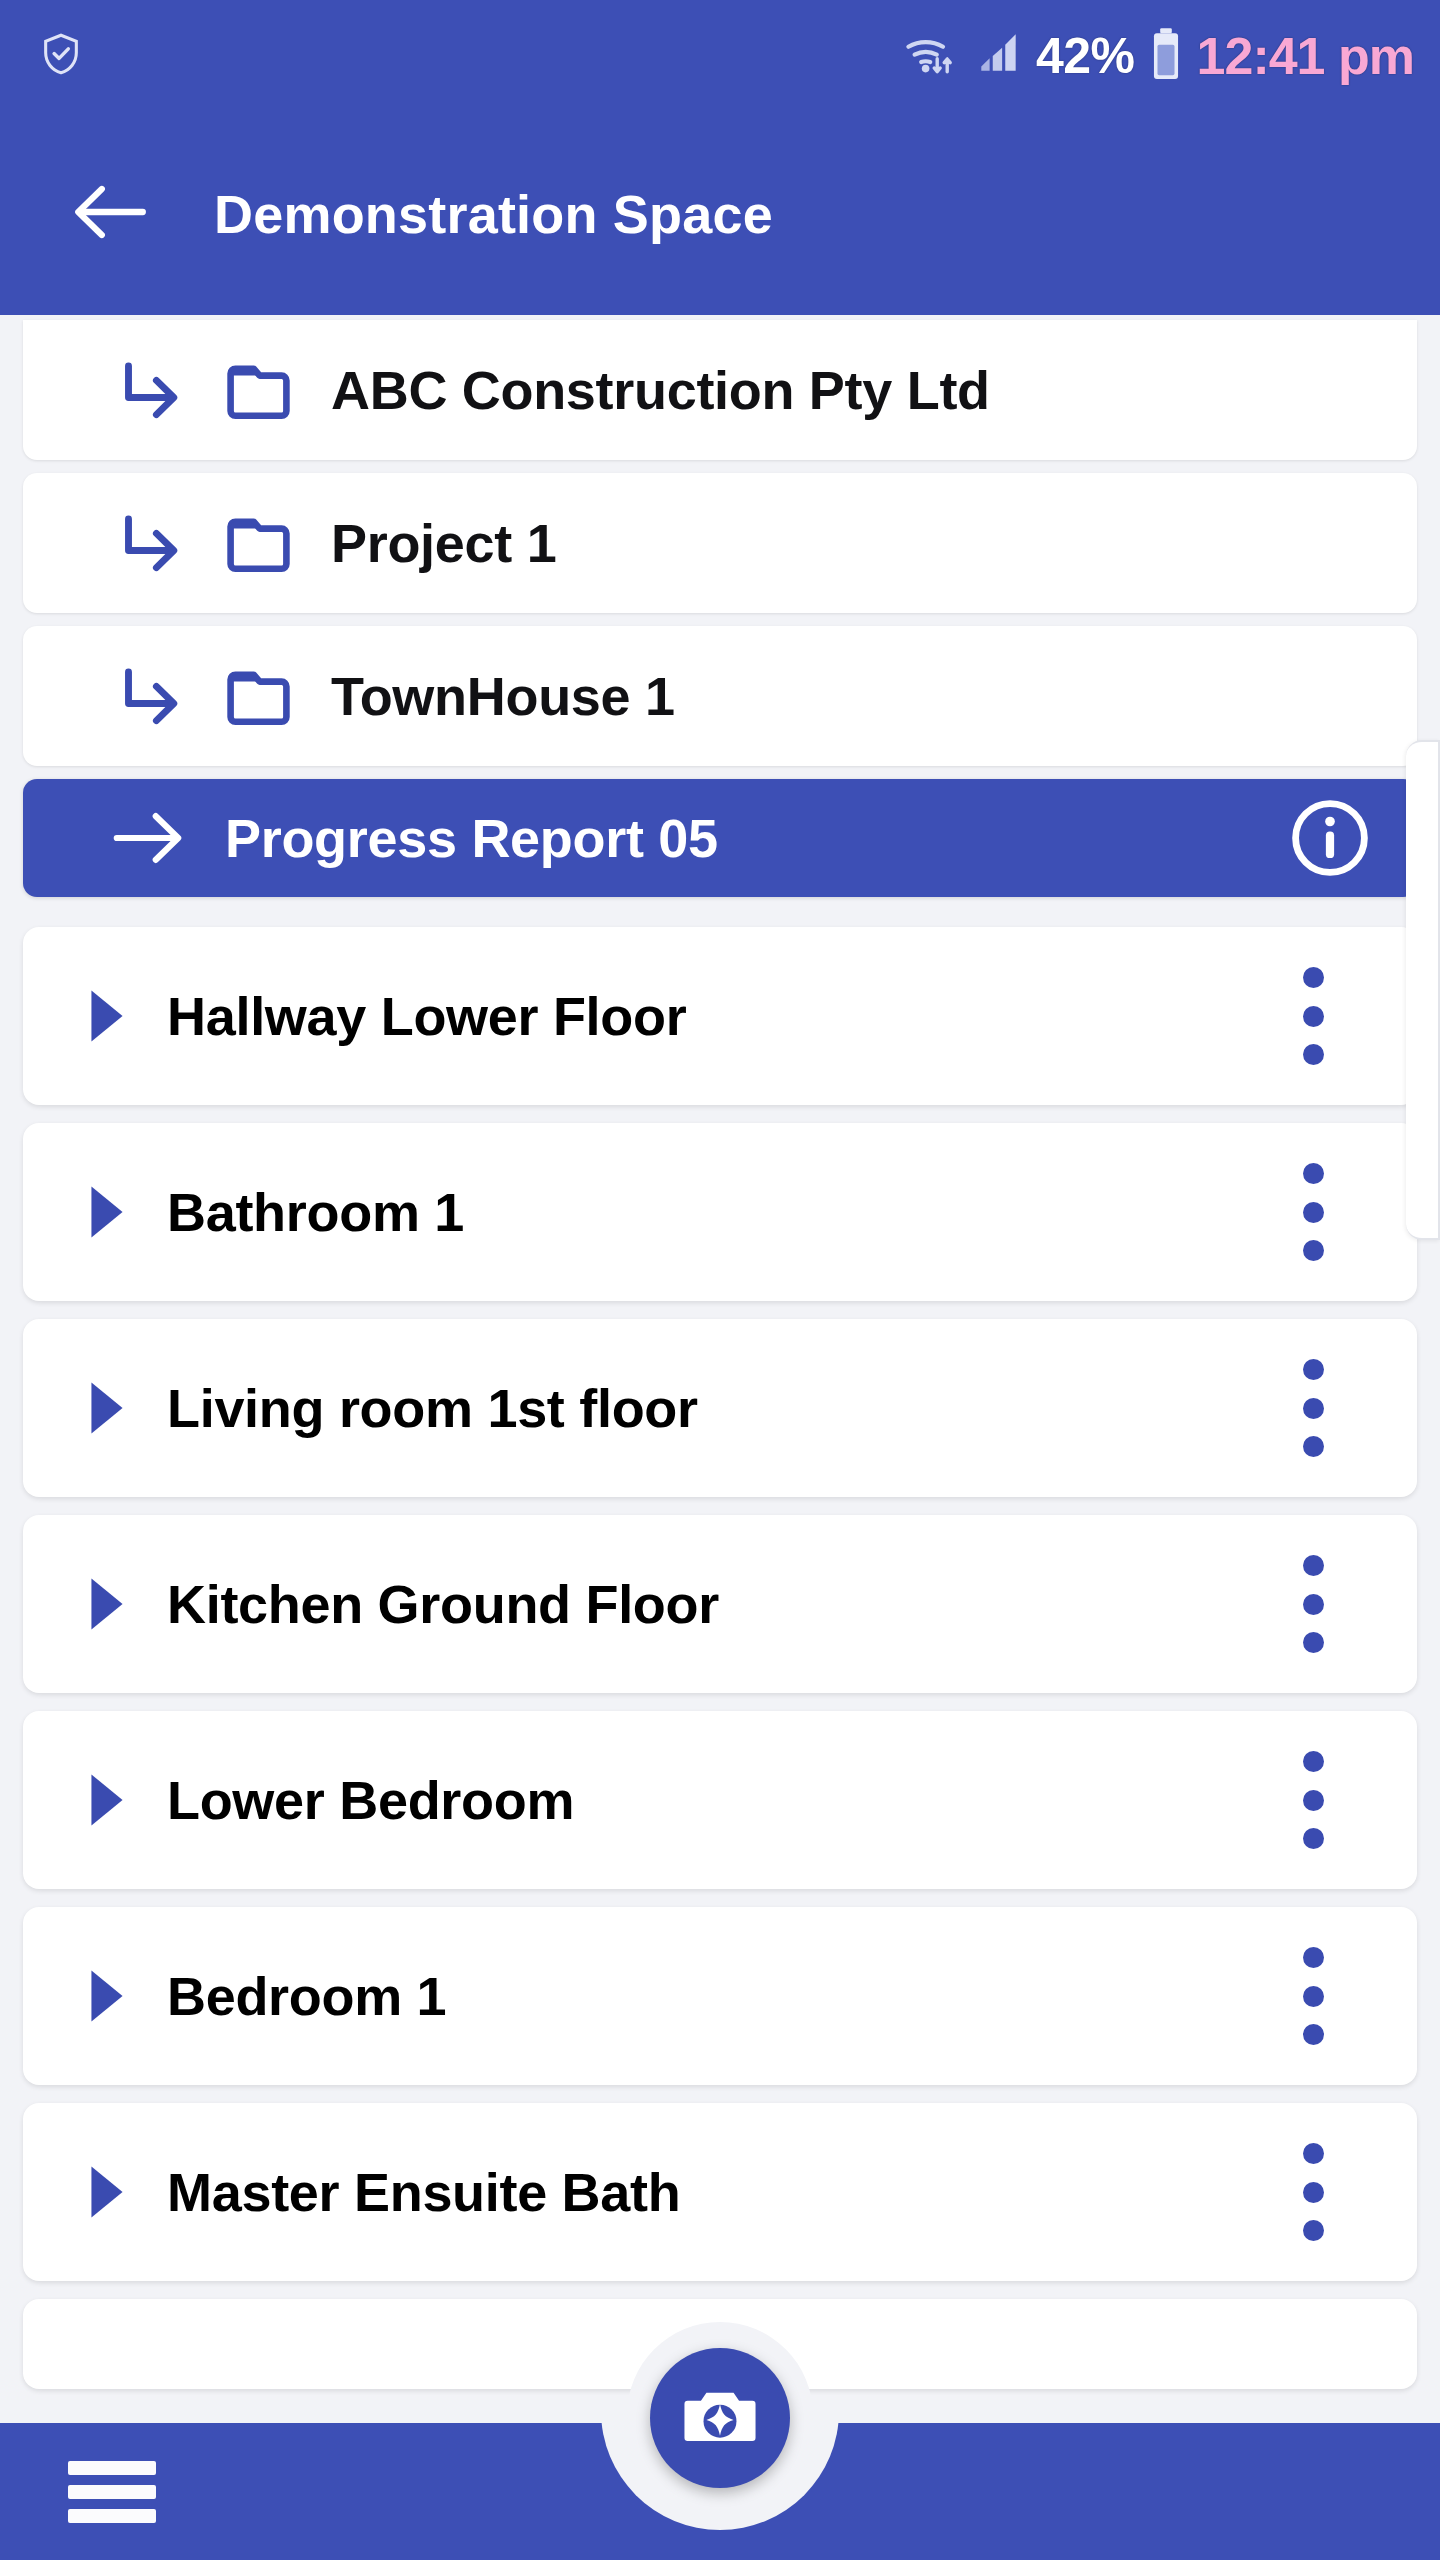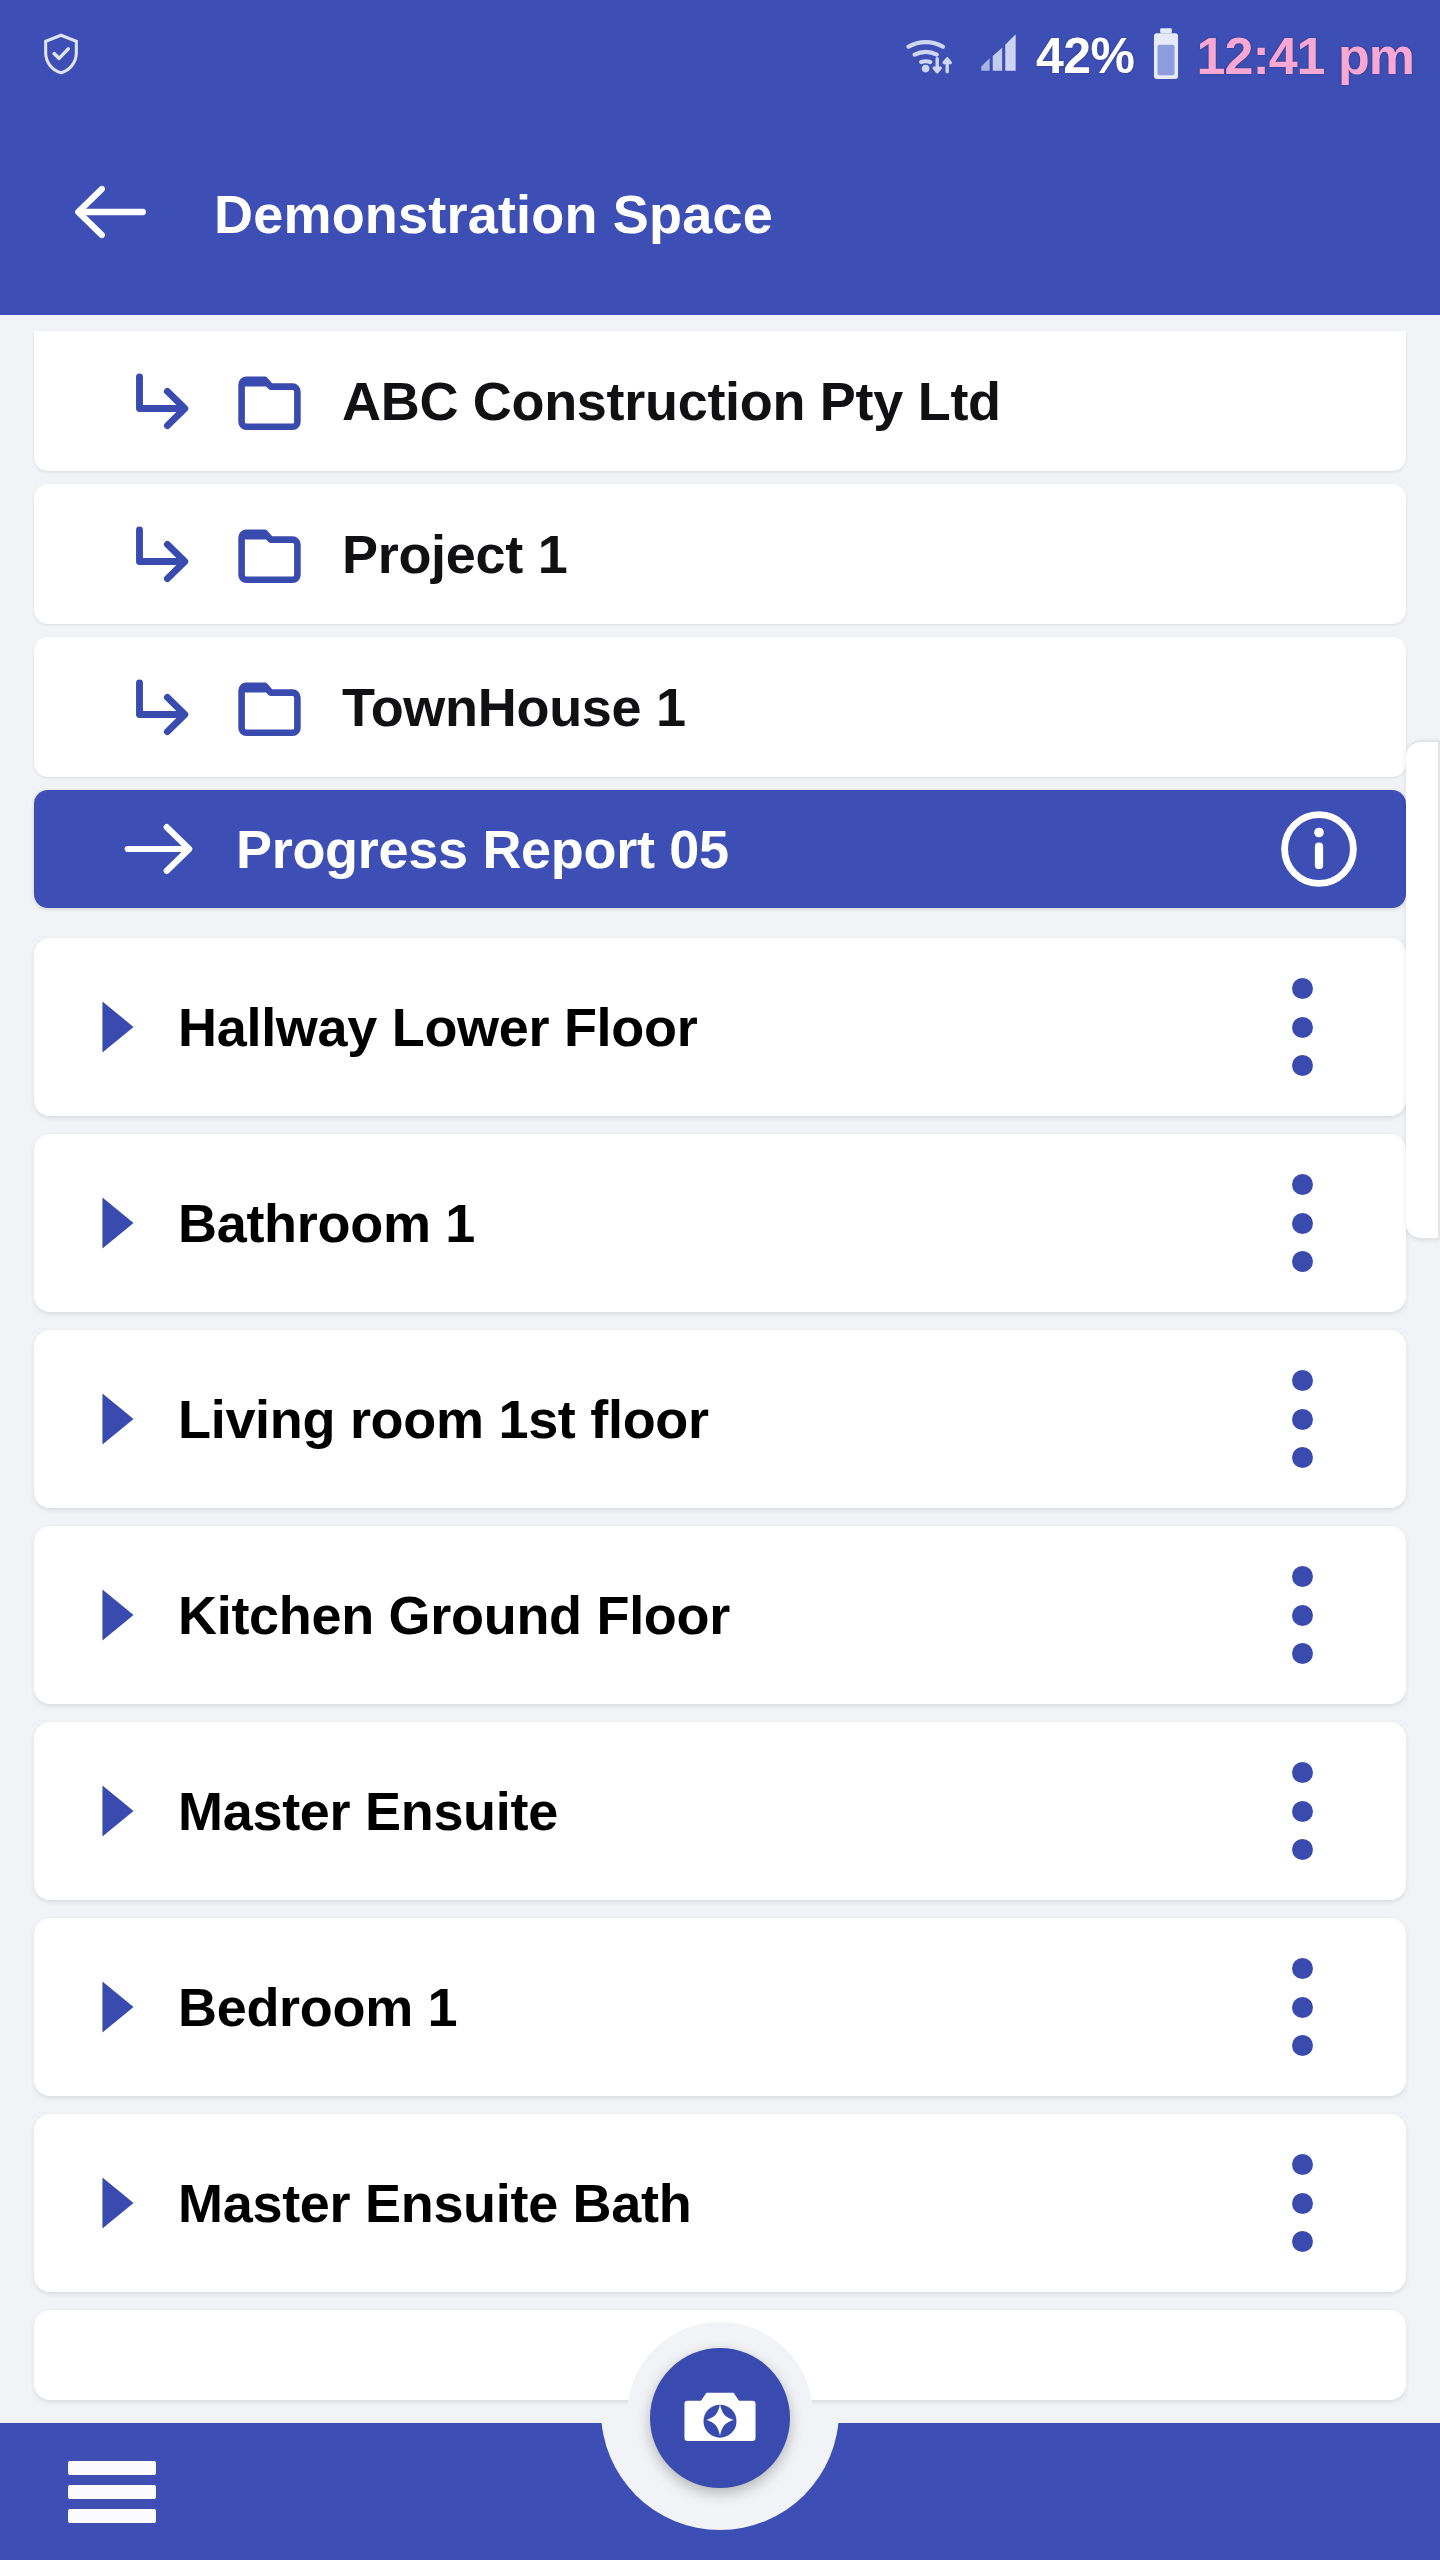--- a/index.html
+++ b/index.html
@@ -32,21 +32,21 @@
   .back-btn{ width:120px; height:120px; margin-left:50px; display:flex;
              align-items:center; justify-content:center; cursor:pointer; }
   .appbar-title{
     font-size:54px; font-weight:700; color:#ffffff; margin-left:44px;
     letter-spacing:.2px; line-height:1;
   }
 
   
   .content{
     position:absolute; top:315px; left:0; width:1440px; height:2040px;
-    background:#f2f3f7; padding:16px;
+    background:#f2f3f7; padding:5px;
   }
 
   
   .crumb{
     position:relative; margin:0 18px 13px 18px; height:140px; background:#ffffff;
     border-radius:14px; display:flex; align-items:center;
     box-shadow:0 1px 3px rgba(0,0,0,.10);
     cursor:pointer;
   }
   .crumb:first-child{ border-radius:0 0 14px 14px; margin-top:0; }
@@ -318,21 +318,21 @@
         <i class="dot"></i>
       </span>
     </div>
 
     <div class="room">
       <span class="tri">
         <svg width="40" height="56" viewBox="0 0 12 18">
             <polygon points="1,0.8 11,9 1,17.2" fill="#3a4bb0"></polygon>
           </svg>
       </span>
-      <span class="room-label">Master Ensuite</span>
+      <span class="room-label">Lower Bedroom</span>
       <span class="dots">
         <i class="dot"></i>
         <i class="dot"></i>
         <i class="dot"></i>
       </span>
     </div>
 
     <div class="room">
       <span class="tri">
         <svg width="40" height="56" viewBox="0 0 12 18">

